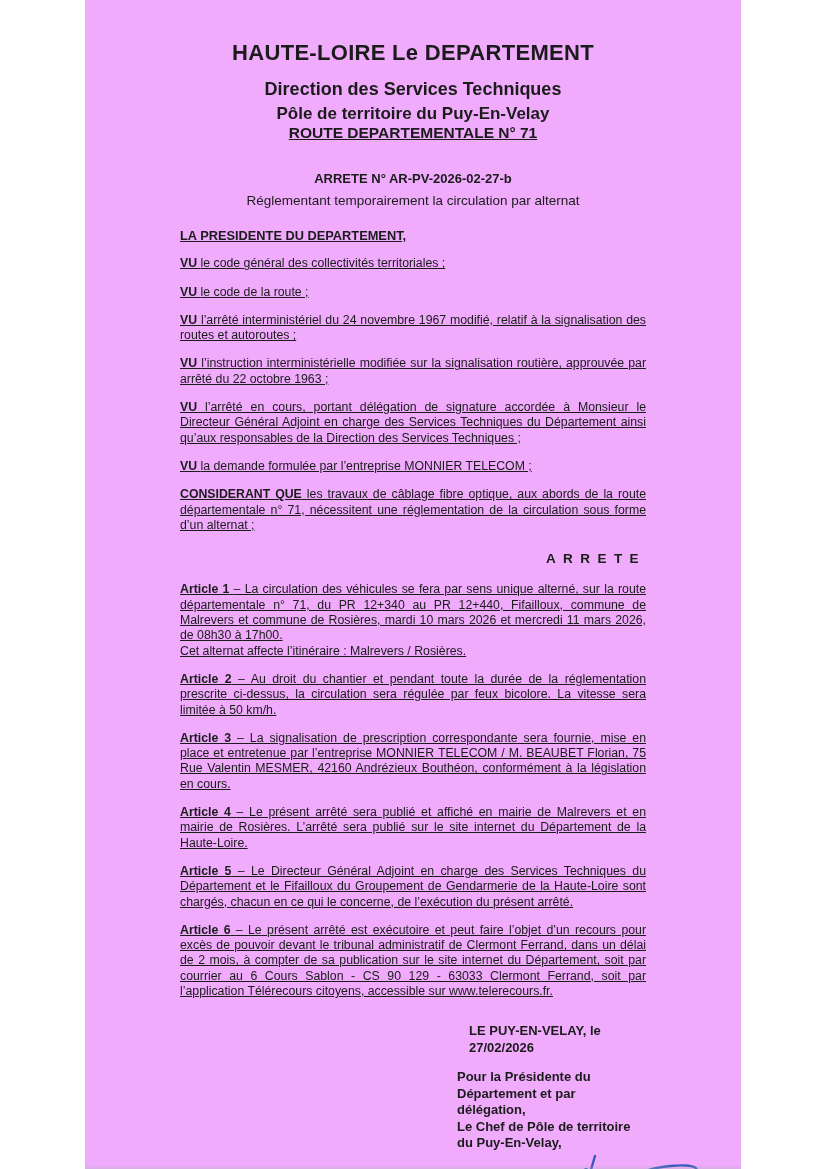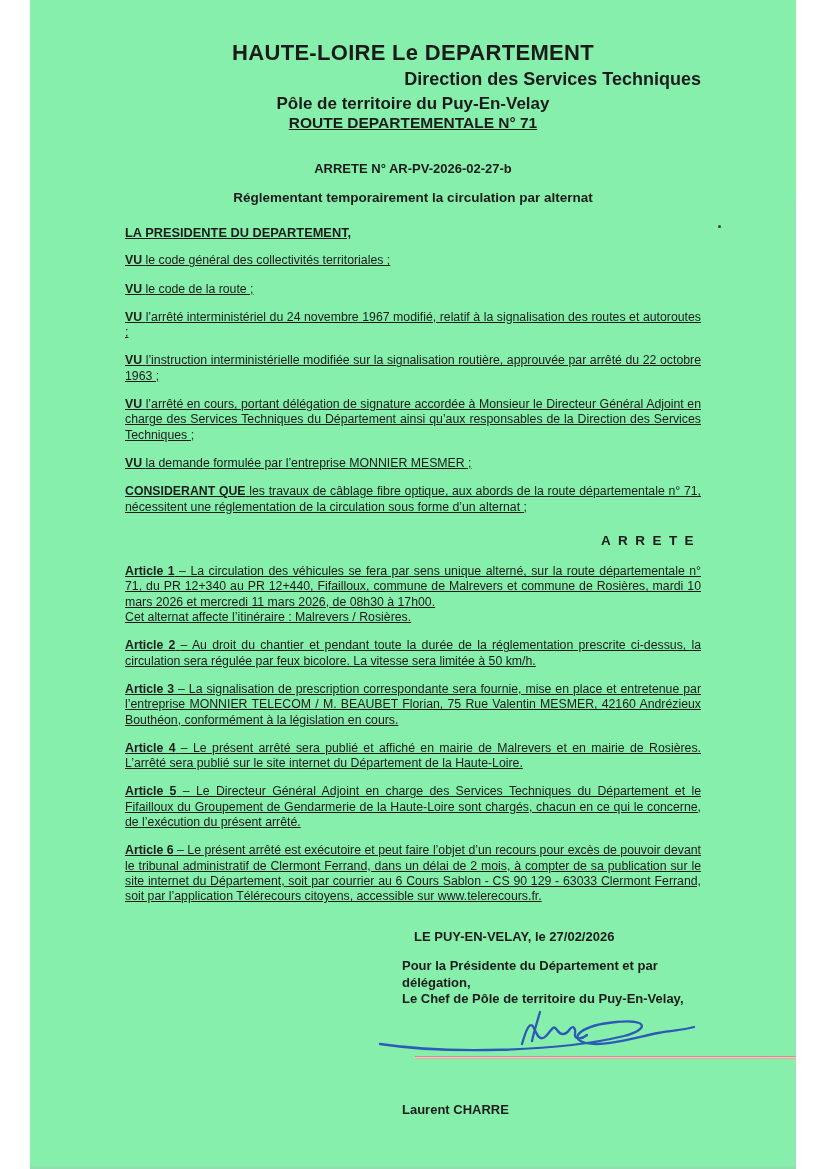--- a/index.html
+++ b/index.html
@@ -1,35 +1,35 @@
 <!DOCTYPE html>
 <html lang="fr"><head>
 <meta charset="utf-8">
 <style>
   html, body { margin:0; padding:0; background:#ffffff; }
   .page {
     position: relative;
-    width: 766px;
+    width: 656px;
     height: 1169px;
     margin: 0 auto;
-    background: #86efac;
+    background: #f0abfc;
     overflow: hidden;
     font-family: "Liberation Sans", sans-serif;
     color: #1b1b1b;
   }
   .content { position: absolute; left: 95px; right: 95px; top: 0; }
 
   
   .doc-header { text-align: center; padding-top: 40px; }
   .h-line1 { font-size: 22px; font-weight: bold; letter-spacing: .3px; }
-  .h-line2 { font-size: 18px; font-weight: bold; margin-top: 3px; text-align: right; }
+  .h-line2 { font-size: 18px; font-weight: bold; margin-top: 13px; }
   .h-line3 { font-size: 17px; font-weight: bold; margin-top: 4px; }
   .h-road  { font-size: 15.5px; font-weight: bold; text-decoration: underline; }
   .h-num   { font-size: 13px;   font-weight: bold; margin-top: 29px; }
-  .h-sub   { font-size: 13.5px; font-weight: bold; margin-top: 14px; }
+  .h-sub   { font-size: 13.5px; font-weight: normal; margin-top: 7px; }
 
   
   .doc-body { margin-top: 20px; font-size: 12.3px; line-height: 15.3px; text-align: justify; }
   .para { margin: 0 0 13px 0; text-decoration: underline; }
   .opening { font-weight: bold; font-size: 12.8px; }
   .lbl { font-weight: bold; }
   .arrete-heading {
     text-align: right; font-weight: bold; font-size: 13.5px;
     letter-spacing: .55em; text-indent: .55em;
     margin: 18px 0 16px 0;
@@ -69,21 +69,21 @@
     </div>
 
     <div class="doc-body">
       <p class="para opening">LA PRESIDENTE DU DEPARTEMENT,</p>
 
       <p class="para"><b class="lbl">VU</b> <span>le code général des collectivités territoriales ;</span></p>
       <p class="para"><b class="lbl">VU</b> <span>le code de la route ;</span></p>
       <p class="para"><b class="lbl">VU</b> <span>l’arrêté interministériel du 24 novembre 1967 modifié, relatif à la signalisation des routes et autoroutes ;</span></p>
       <p class="para"><b class="lbl">VU</b> <span>l’instruction interministérielle modifiée sur la signalisation routière, approuvée par arrêté du 22 octobre 1963 ;</span></p>
       <p class="para"><b class="lbl">VU</b> <span>l’arrêté en cours, portant délégation de signature accordée à Monsieur le Directeur Général Adjoint en charge des Services Techniques du Département ainsi qu’aux responsables de la Direction des Services Techniques ;</span></p>
-      <p class="para"><b class="lbl">VU</b> <span>la demande formulée par l’entreprise MONNIER MESMER ;</span></p>
+      <p class="para"><b class="lbl">VU</b> <span>la demande formulée par l’entreprise MONNIER TELECOM ;</span></p>
       <p class="para"><b class="lbl">CONSIDERANT QUE</b> <span>les travaux de câblage fibre optique, aux abords de la route départementale n° 71, nécessitent une réglementation de la circulation sous forme d’un alternat ;</span></p>
 
       <div class="arrete-heading">ARRETE</div>
 
       <p class="para"><b class="lbl">Article 1</b> <span>– La circulation des véhicules se fera par sens unique alterné, sur la route départementale n° 71, du PR 12+340 au PR 12+440, Fifailloux, commune de Malrevers et commune de Rosières, mardi 10 mars 2026 et mercredi 11 mars 2026, de 08h30 à 17h00.</span><span class="block-line">Cet alternat affecte l’itinéraire : Malrevers / Rosières.</span></p>
       <p class="para"><b class="lbl">Article 2</b> <span>– Au droit du chantier et pendant toute la durée de la réglementation prescrite ci-dessus, la circulation sera régulée par feux bicolore. La vitesse sera limitée à 50 km/h.</span></p>
       <p class="para"><b class="lbl">Article 3</b> <span>– La signalisation de prescription correspondante sera fournie, mise en place et entretenue par l’entreprise MONNIER TELECOM / M. BEAUBET Florian, 75 Rue Valentin MESMER, 42160 Andrézieux Bouthéon, conformément à la législation en cours.</span></p>
       <p class="para"><b class="lbl">Article 4</b> <span>– Le présent arrêté sera publié et affiché en mairie de Malrevers et en mairie de Rosières. L’arrêté sera publié sur le site internet du Département de la Haute-Loire.</span></p>
       <p class="para"><b class="lbl">Article 5</b> <span>– Le Directeur Général Adjoint en charge des Services Techniques du Département et le Fifailloux du Groupement de Gendarmerie de la Haute-Loire sont chargés, chacun en ce qui le concerne, de l’exécution du présent arrêté.</span></p>
       <p class="para"><b class="lbl">Article 6</b> <span>– Le présent arrêté est exécutoire et peut faire l’objet d’un recours pour excès de pouvoir devant le tribunal administratif de Clermont Ferrand, dans un délai de 2 mois, à compter de sa publication sur le site internet du Département, soit par courrier au 6 Cours Sablon - CS 90 129 - 63033 Clermont Ferrand, soit par l’application Télérecours citoyens, accessible sur www.telerecours.fr.</span></p>

